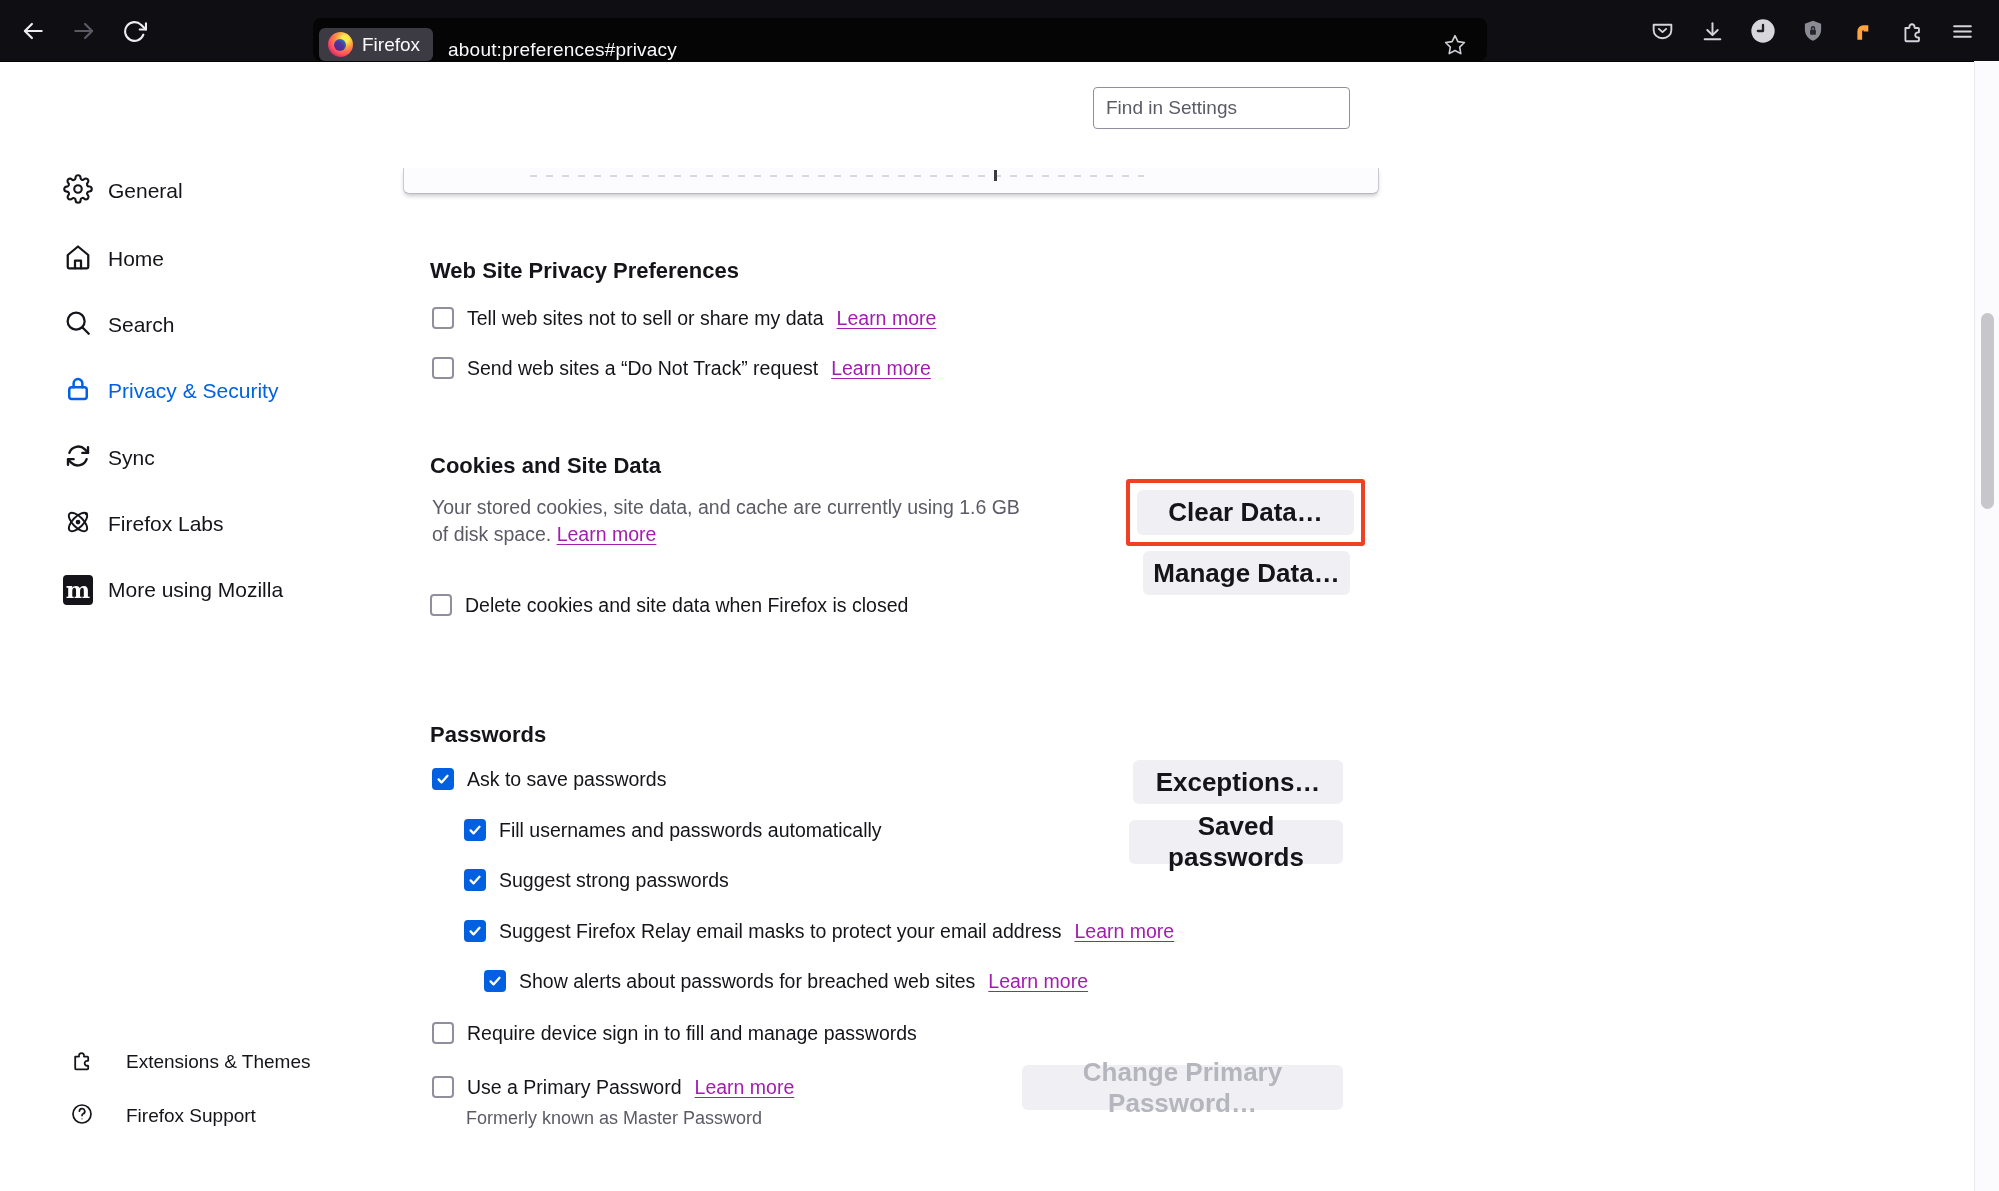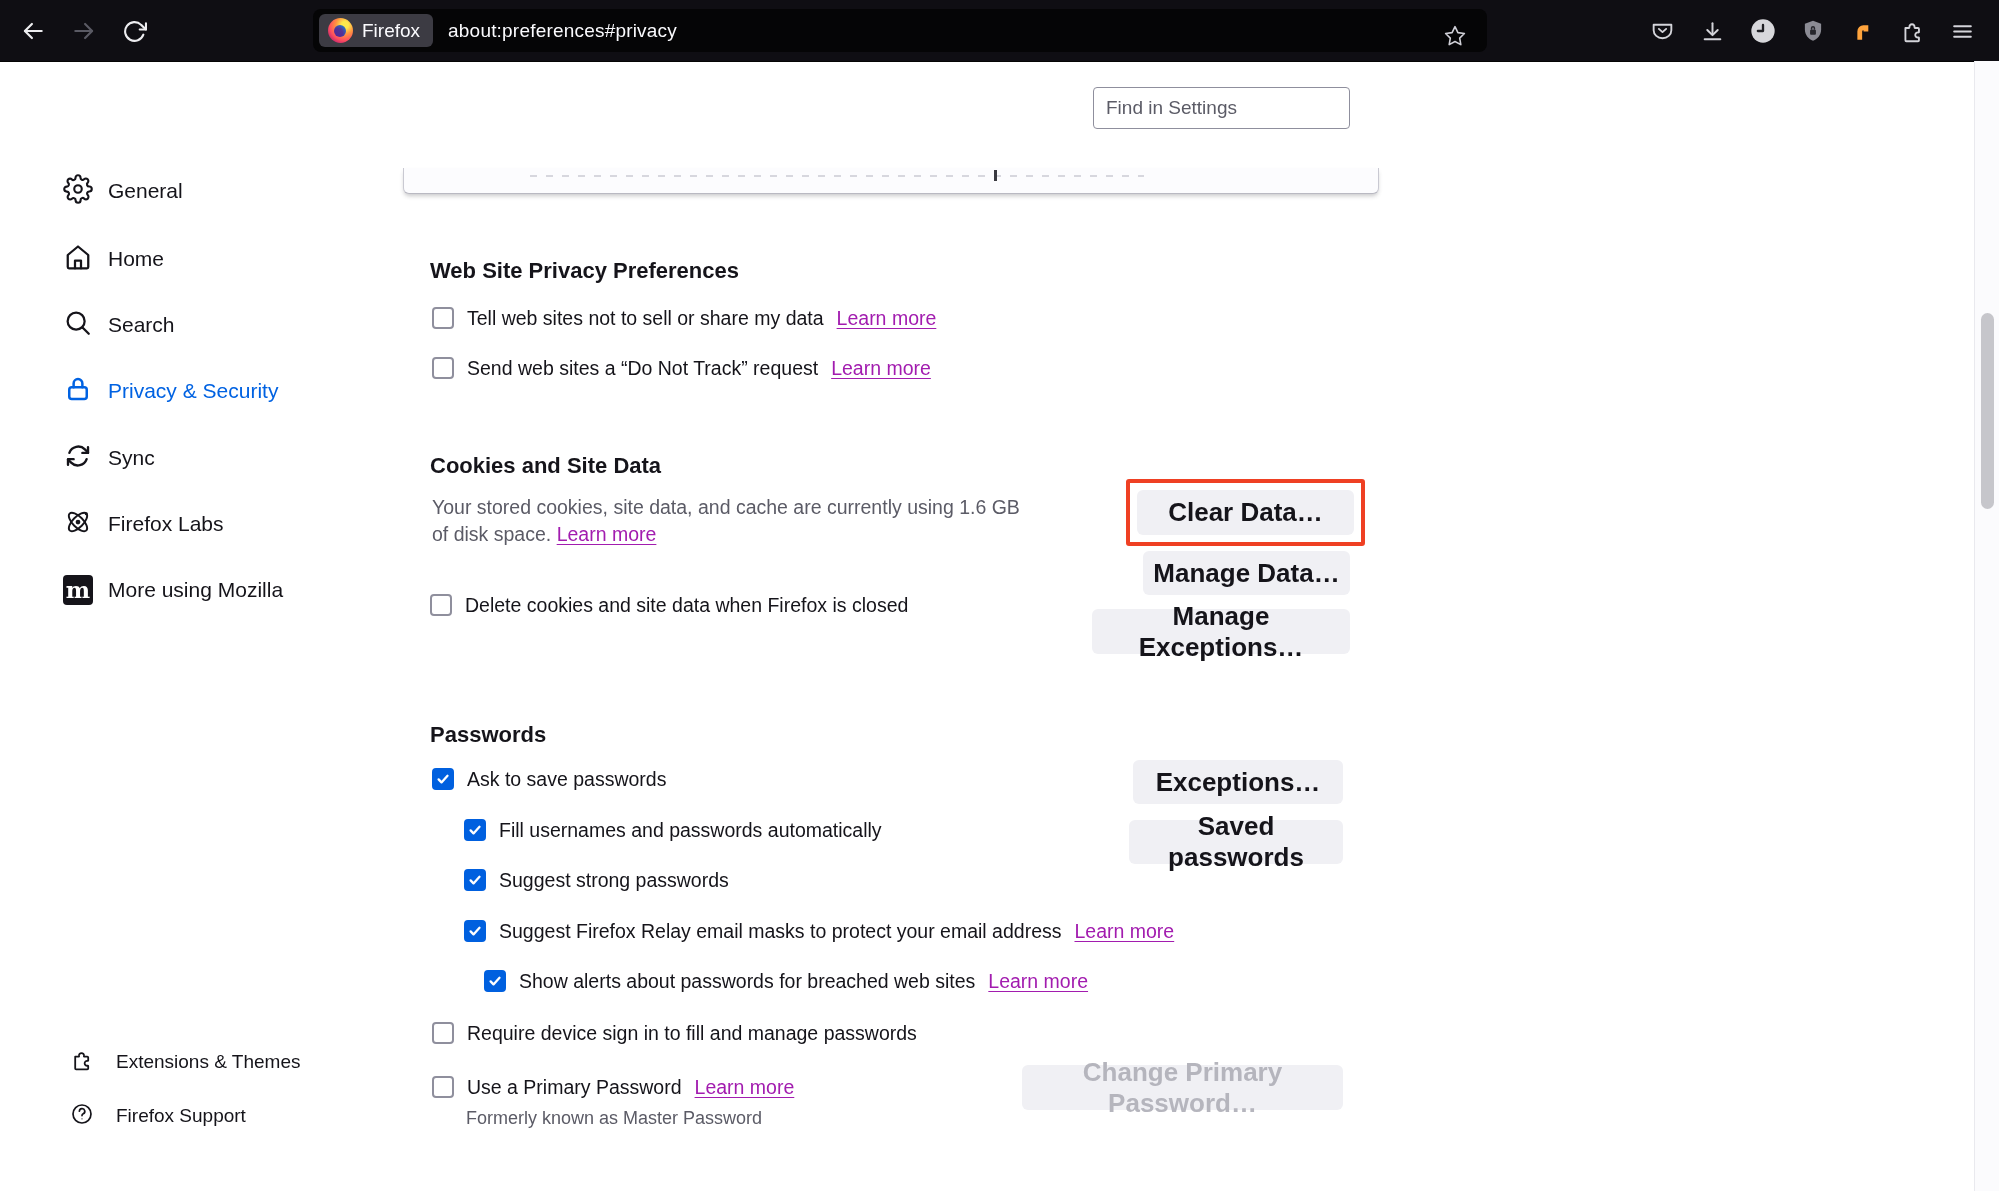--- a/index.html
+++ b/index.html
@@ -3,38 +3,38 @@
 <meta charset="utf-8">
 <style>
   html,body{margin:0;padding:0;background:#e8e8e8;}
   .page{position:relative;width:1999px;height:1191px;background:#ffffff;overflow:hidden;
         font-family:"Liberation Sans",sans-serif;color:#15141a;}
 
   
   .toolbar{position:absolute;left:0;top:0;width:1999px;height:61px;background:#0f0e13;border-bottom:1px solid #050505;}
   .tbtn{position:absolute;top:13px;width:36px;height:36px;display:flex;align-items:center;justify-content:center;border-radius:6px;}
   .tbtn svg{display:block;}
-  .urlbar{position:absolute;left:313px;top:9px;width:1174px;height:43px;background:#050506;border-radius:8px;
-          display:flex;align-items:center;}
+  .urlbar{position:absolute;left:313px;top:18px;width:1174px;height:43px;background:#050506;border-radius:8px;
+          display:flex;align-items:flex-end;}
   .chip{margin-left:6px;height:33px;background:#3c3b43;border-radius:6px;display:flex;align-items:center;gap:9px;padding:0 13px 0 9px;}
   .fxlogo{width:25px;height:25px;border-radius:50%;position:relative;
           background:radial-gradient(circle at 68% 28%, #ffe94d 0 14%, #ff9640 36%, #ff4f5e 62%, #c4256e 82%, #8a1e63 100%);}
   .fxlogo::after{content:"";position:absolute;left:6px;top:7px;width:12px;height:12px;border-radius:50%;
           background:radial-gradient(circle at 35% 65%, #341fa5 0 40%, #0060df 80%, transparent 100%);opacity:.85;}
   .chip-label{color:#fbfbfe;font-size:19px;}
   .url-text{margin-left:15px;color:#fbfbfe;font-size:19px;letter-spacing:.2px;}
   .star{position:absolute;right:14px;top:9px;}
   .right-icons{position:absolute;left:1648px;top:13px;display:flex;align-items:center;gap:21px;height:36px;}
   .right-icons .ric{width:29px;height:29px;display:flex;align-items:center;justify-content:center;}
 
   
   .side-item{position:absolute;left:63px;display:flex;align-items:center;gap:15px;height:32px;cursor:default;}
   .side-item .slabel{font-size:21px;color:#15141a;}
   .side-item.selected .slabel{color:#0062e2;}
-  .side-foot{position:absolute;left:70px;display:flex;align-items:center;gap:22px;height:26px;}
+  .side-foot{position:absolute;left:70px;display:flex;align-items:center;gap:32px;height:26px;}
   .side-foot .slabel{font-size:19px;color:#15141a;}
   .moz-badge{width:30px;height:30px;background:#15141a;border-radius:4px;color:#fff;display:flex;align-items:center;justify-content:center;
              font-family:"DejaVu Serif",serif;font-weight:bold;font-size:23px;line-height:1;padding-bottom:2px;box-sizing:border-box;}
 
   
   .find-input{position:absolute;left:1093px;top:87px;width:257px;height:42px;box-sizing:border-box;
               border:1px solid #8f8f9d;border-radius:4px;padding:8px 12px;font-size:19px;color:#15141a;outline:none;
               font-family:"Liberation Sans",sans-serif;background:#fff;}
   .find-input::placeholder{color:#5b5b66;opacity:1;}
 
@@ -257,21 +257,20 @@
     <a class="link">Learn more</a>
   </div>
   <div class="row" style="left:430px;top:591px">
     <span class="cb"></span>
     <span class="lbl">Delete cookies and site data when Firefox is closed</span>
   </div>
 
   <button class="btn" style="left:1137px;top:490px;width:217px;height:45px">Clear Data…</button>
   <div class="annotate"></div>
   <button class="btn" style="right:649px;top:551px;width:207px;height:44px">Manage Data…</button>
-  <button class="btn" style="right:649px;top:609px;width:258px;height:45px">Manage Exceptions…</button>
 
   <div class="h2" style="top:722px">Passwords</div>
 
   <div class="row" style="left:432px;top:765px">
     <span class="cb checked">
         <svg width="14" height="14" viewBox="0 0 14 14">
           <path d="M2.6 7.4l2.9 3 6-6.6" stroke="#fff" stroke-width="2.3" fill="none" stroke-linecap="round" stroke-linejoin="round"></path>
         </svg>
       </span>
     <span class="lbl">Ask to save passwords</span>

